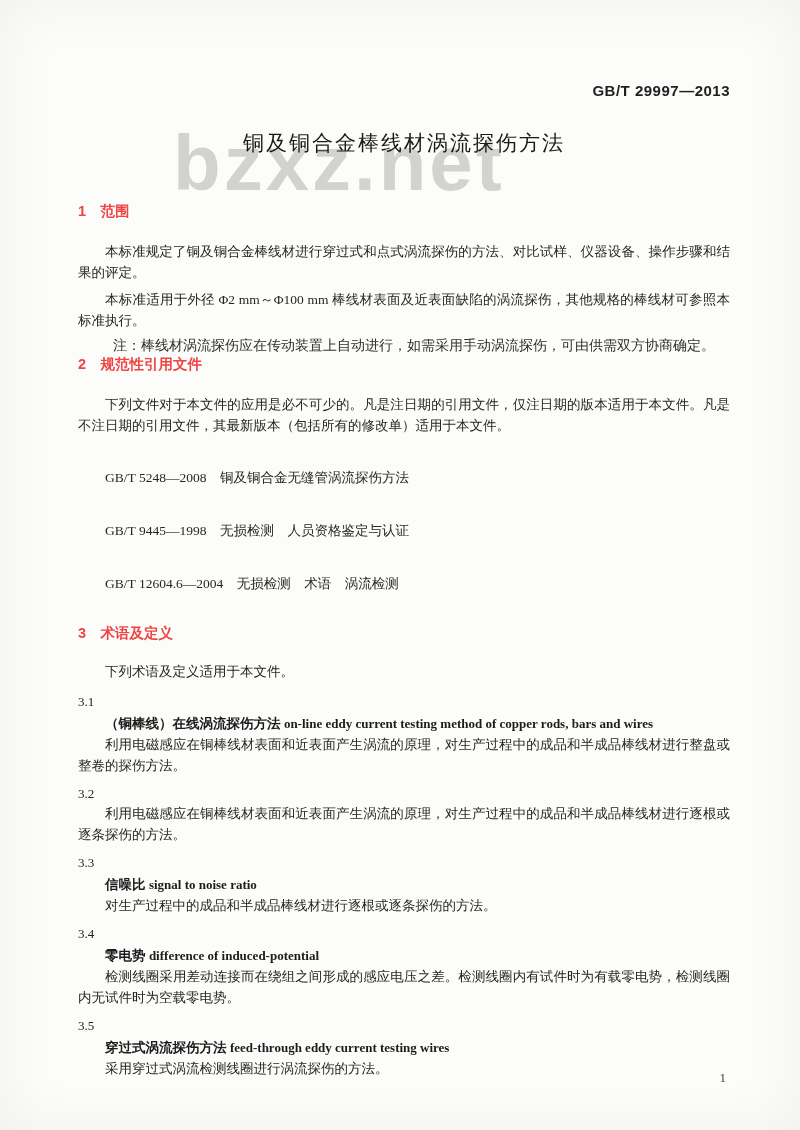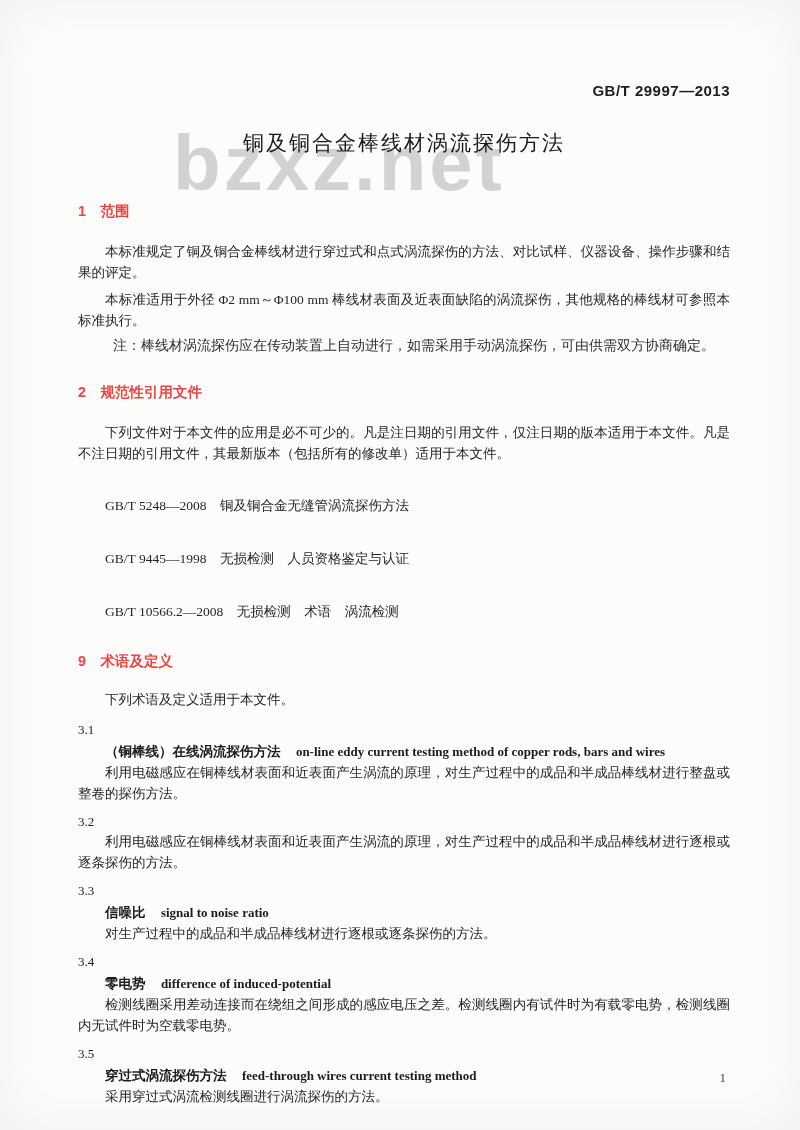--- a/index.html
+++ b/index.html
@@ -60,21 +60,21 @@
   }
 
   .sec-heading {
     font-family: "Liberation Sans", "DejaVu Sans", sans-serif;
     font-weight: bold;
     font-size: 14.5px;
     color: #ef4444;
     line-height: 20px;
   }
   .sec-heading.s1 { margin-top: 44px; }
-  .sec-heading.s2 { margin-top: 28px; }
+  .sec-heading.s2 { }
   .sec-heading.s3 { margin-top: 28px; }
 
   .para {
     text-indent: 2em;
     margin-top: 6px;
     text-align: justify;
   }
   .para.first { margin-top: 20px; }
 
   .note {
@@ -105,21 +105,20 @@
   .term-line {
     margin-top: 2px;
     padding-left: 2em;
     white-space: nowrap;
     line-height: 21px;
   }
   .term-zh {
     font-family: "Liberation Sans", "DejaVu Sans", sans-serif;
     font-weight: bold;
     font-size: 13.5px;
-    margin-right: 12px;
     color: #1c1c1c;
   }
   .term-en {
     font-family: "Liberation Serif", "DejaVu Serif", serif;
     font-weight: bold;
     font-size: 13px;
     color: #1c1c1c;
   }
   .term-def {
     text-indent: 2em;
@@ -155,26 +154,26 @@
       <p class="para">本标准适用于外径 Φ2 mm～Φ100 mm 棒线材表面及近表面缺陷的涡流探伤，其他规格的棒线材可参照本标准执行。</p>
       <p class="note">注：棒线材涡流探伤应在传动装置上自动进行，如需采用手动涡流探伤，可由供需双方协商确定。</p>
     </div>
 
     <div>
       <div class="sec-heading s2">2　规范性引用文件</div>
       <p class="para first">下列文件对于本文件的应用是必不可少的。凡是注日期的引用文件，仅注日期的版本适用于本文件。凡是不注日期的引用文件，其最新版本（包括所有的修改单）适用于本文件。</p>
       <div class="ref-list">
         <p class="ref-line">GB/T 5248—2008　铜及铜合金无缝管涡流探伤方法</p>
         <p class="ref-line">GB/T 9445—1998　无损检测　人员资格鉴定与认证</p>
-        <p class="ref-line">GB/T 10566.2—2008　无损检测　术语　涡流检测</p>
+        <p class="ref-line">GB/T 12604.6—2004　无损检测　术语　涡流检测</p>
       </div>
     </div>
 
     <div>
-      <div class="sec-heading s3">9　术语及定义</div>
+      <div class="sec-heading s3">3　术语及定义</div>
       <p class="intro">下列术语及定义适用于本文件。</p>
 
       <div class="term-block first">
         <div class="term-num">3.1</div>
         <p class="term-line">
           <span class="term-zh">（铜棒线）在线涡流探伤方法</span>
           <span class="term-en">on-line eddy current testing method of copper rods, bars and wires</span>
         </p>
         <p class="term-def">利用电磁感应在铜棒线材表面和近表面产生涡流的原理，对生产过程中的成品和半成品棒线材进行整盘或整卷的探伤方法。</p>
       </div>
@@ -199,21 +198,21 @@
           <span class="term-zh">零电势</span>
           <span class="term-en">difference of induced-potential</span>
         </p>
         <p class="term-def">检测线圈采用差动连接而在绕组之间形成的感应电压之差。检测线圈内有试件时为有载零电势，检测线圈内无试件时为空载零电势。</p>
       </div>
 
       <div class="term-block">
         <div class="term-num">3.5</div>
         <p class="term-line">
           <span class="term-zh">穿过式涡流探伤方法</span>
-          <span class="term-en">feed-through wires current testing method</span>
+          <span class="term-en">feed-through eddy current testing wires</span>
         </p>
         <p class="term-def">采用穿过式涡流检测线圈进行涡流探伤的方法。</p>
       </div>
 
     </div>
 
   </div>
 
   <div class="page-number">1</div>
 

